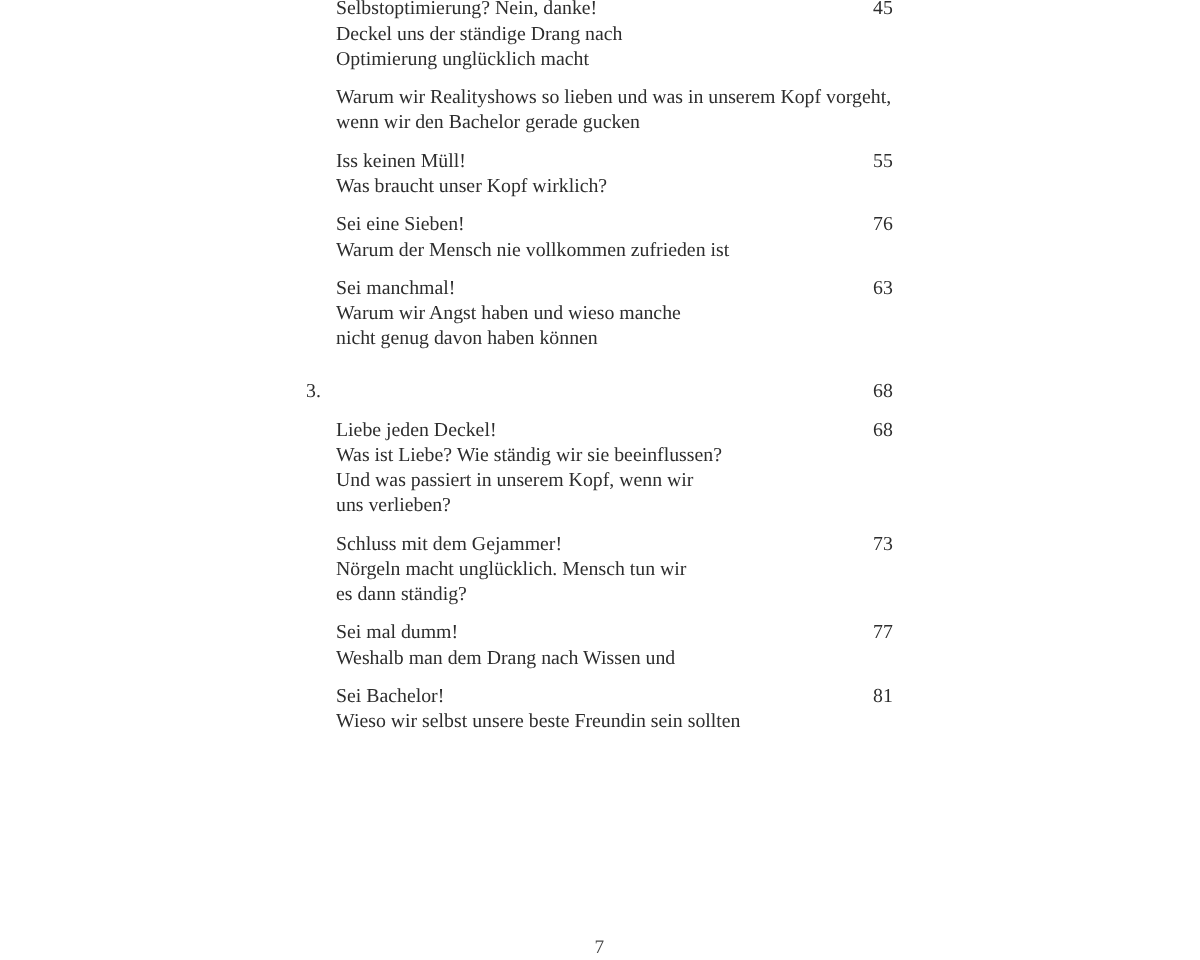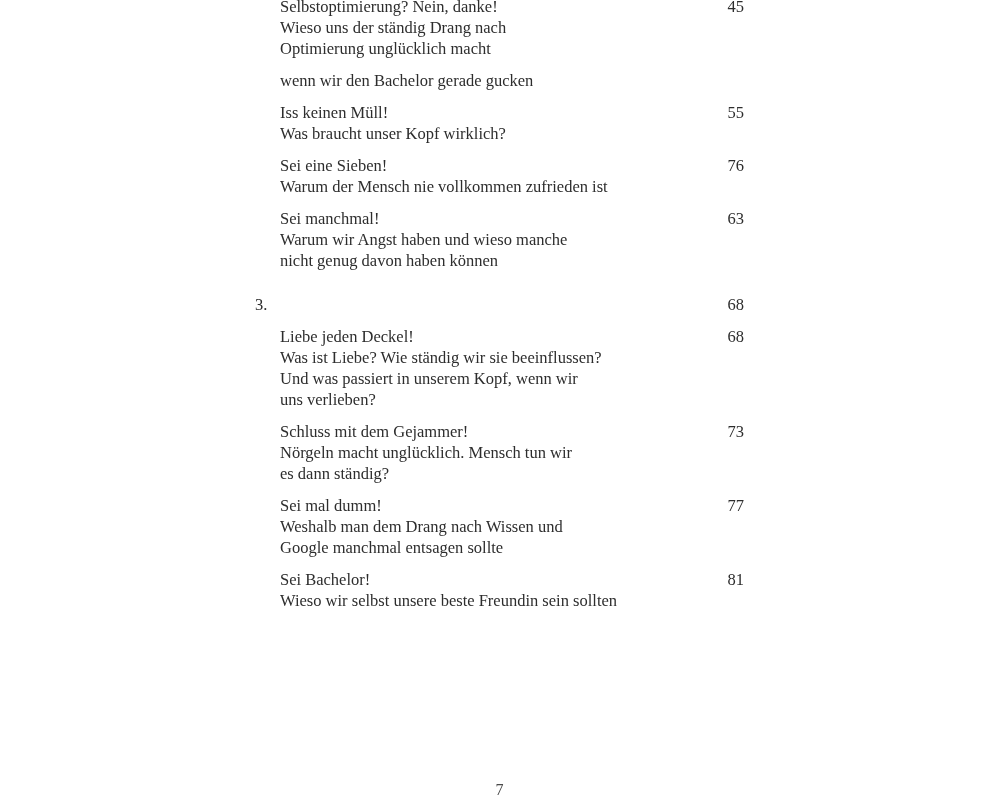--- a/index.html
+++ b/index.html
@@ -64,27 +64,28 @@
 <body>
 
 <div class="toc">
   <div class="entry">
     <div class="row">
       <span class="num"></span>
       <span class="title">Selbstoptimierung? Nein, danke!</span>
       <span class="page">45</span>
     </div>
     <div class="subs">
-        <div class="sub">Wieso uns der ständig Drang nach</div>
+        <div class="sub">Deckel uns der ständige Drang nach</div>
         <div class="sub">Optimierung unglücklich macht</div>
       </div>
   </div>
 
   <div class="entry">
     <div class="subs">
+        <div class="sub">Warum wir Realityshows so lieben und was in unserem Kopf vorgeht,</div>
         <div class="sub">wenn wir den Bachelor gerade gucken</div>
       </div>
   </div>
 
   <div class="entry">
     <div class="row">
       <span class="num"></span>
       <span class="title">Iss keinen Müll!</span>
       <span class="page">55</span>
     </div>
@@ -150,21 +151,20 @@
   </div>
 
   <div class="entry">
     <div class="row">
       <span class="num"></span>
       <span class="title">Sei mal dumm!</span>
       <span class="page">77</span>
     </div>
     <div class="subs">
         <div class="sub">Weshalb man dem Drang nach Wissen und</div>
-        <div class="sub">Google manchmal entsagen sollte</div>
       </div>
   </div>
 
   <div class="entry">
     <div class="row">
       <span class="num"></span>
       <span class="title">Sei Bachelor!</span>
       <span class="page">81</span>
     </div>
     <div class="subs">

